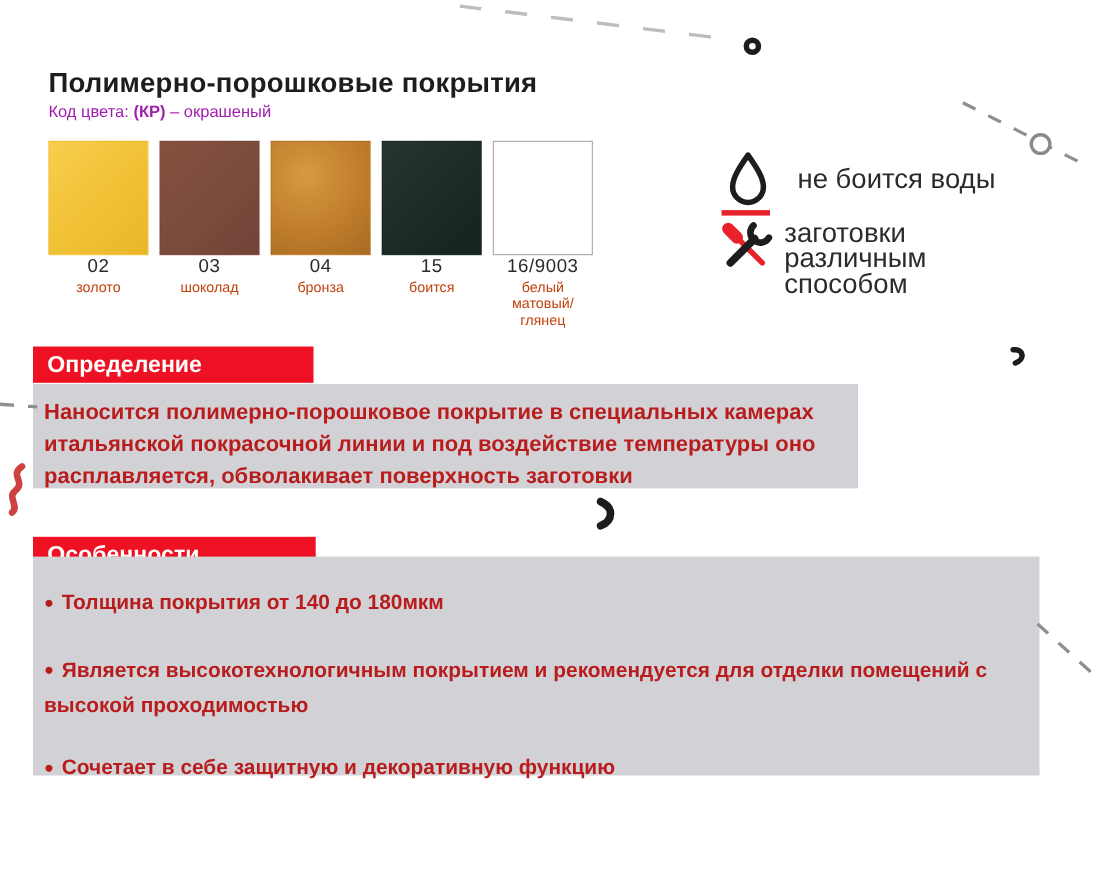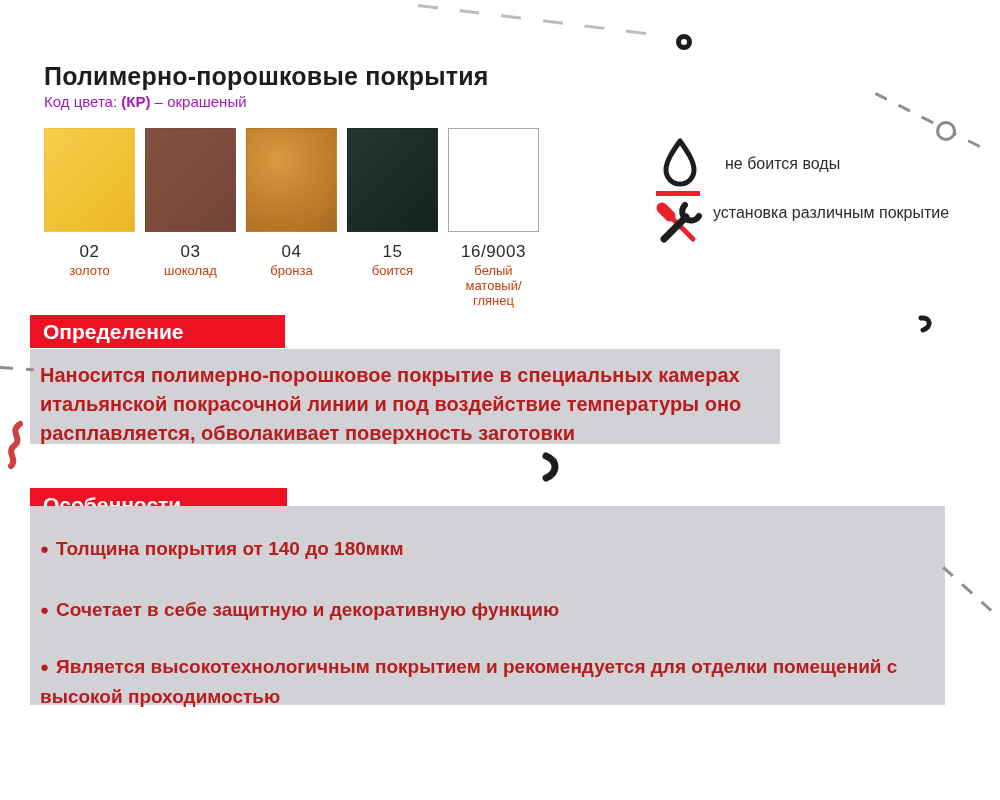--- a/index.html
+++ b/index.html
@@ -9,24 +9,24 @@
     color:#1d1d1f;overflow:hidden;
   }
   
   .title{position:absolute;left:44px;top:62px;font-size:25px;font-weight:700;letter-spacing:.2px;color:#1d1d1f;}
   .subtitle{position:absolute;left:44px;top:93px;font-size:15px;color:#a21caf;}
   .subtitle b{font-weight:700;}
   
   .swatch-row{position:absolute;left:44px;top:128px;display:flex;gap:10px;}
   .swatch-cell{width:91px;display:flex;flex-direction:column;align-items:center;}
   .swatch{width:91px;height:104px;border:1px solid transparent;box-sizing:border-box;}
-  .swatch-code{margin-top:10px;font-size:17px;font-weight:500;color:#2a2a2a;letter-spacing:.5px;}
+  .swatch-code{margin-top:0;font-size:17px;font-weight:500;color:#2a2a2a;letter-spacing:.5px;}
   .swatch-name{margin-top:1px;font-size:13px;color:#c2410c;text-align:center;line-height:15px;max-width:100px;}
   
-  .benefit-label{position:absolute;font-size:16px;color:#2b2b2b;line-height:23px;}
+  .benefit-label{position:absolute;font-size:25px;color:#2b2b2b;line-height:23px;}
   .drop-svg{position:absolute;left:658px;top:136px;}
   .drop-underline{position:absolute;left:656px;top:191px;width:44px;height:5px;background:#e8212b;}
   .tools-svg{position:absolute;left:653px;top:197px;}
   
   .banner{position:absolute;height:33px;background:#ee1123;color:#ffffff;
     font-size:21px;font-weight:700;display:flex;align-items:center;padding-left:13px;box-sizing:border-box;}
   .banner-definition{left:30px;top:315px;width:255px;}
   .banner-features{left:30px;top:472px;width:257px;margin-top:16px;}
   .panel{position:absolute;background:#d2d2d6;color:#b91c1c;box-sizing:border-box;}
   .panel-definition{left:30px;top:349px;width:750px;height:95px;padding:12px 12px 0 10px;
@@ -87,30 +87,30 @@
   </svg>
   <div class="drop-underline"></div>
   <div class="benefit-label" style="left:725px;top:152px;">не боится воды</div>
 
   <svg class="tools-svg" width="52" height="50" viewBox="0 0 52 50">
     <line x1="9" y1="11" x2="17" y2="19" stroke="#e8212b" stroke-width="11" stroke-linecap="round"></line>
     <line x1="15" y1="17" x2="40" y2="42" stroke="#e8212b" stroke-width="5" stroke-linecap="round"></line>
     <line x1="11" y1="42" x2="33" y2="20" stroke="#1d1d1f" stroke-width="7" stroke-linecap="round"></line>
     <path d="M32 8 A9 9 0 1 0 46 19" fill="none" stroke="#1d1d1f" stroke-width="6" stroke-linecap="round"></path>
   </svg>
-  <div class="benefit-label" style="left:713px;top:201px;width:240px;">установка различным покрытие</div>
+  <div class="benefit-label" style="left:713px;top:201px;width:240px;">заготовки различным способом</div>
 
   <div class="banner banner-definition">Определение</div>
   <div class="panel panel-definition">Наносится полимерно-порошковое покрытие в специальных камерах итальянской покрасочной линии и под воздействие температуры оно расплавляется, обволакивает поверхность заготовки</div>
 
   <div class="banner banner-features">Особенности</div>
   <div class="panel panel-features">
     <p><span class="bullet-mark">●</span><span>Толщина покрытия от 140 до 180мкм</span></p>
+    <p><span class="bullet-mark">●</span><span>Является высокотехнологичным покрытием и рекомендуется для отделки помещений с высокой проходимостью</span></p>
     <p><span class="bullet-mark">●</span><span>Сочетает в себе защитную и декоративную функцию</span></p>
-    <p><span class="bullet-mark">●</span><span>Является высокотехнологичным покрытием и рекомендуется для отделки помещений с высокой проходимостью</span></p>
   </div>
 
   <div class="dashline dash-light" style="left:418px;top:4px;width:250px;transform:rotate(7deg);"></div>
   <div class="ring" style="left:676px;top:34px;width:16px;height:16px;border:5px solid #1d1d1f;"></div>
 
   <div class="dashline dash-mid" style="left:876px;top:92px;width:122px;transform:rotate(27deg);"></div>
   <div class="ring" style="left:936px;top:121px;width:20px;height:20px;border:3px solid #8a8a8a;background:#ffffff;"></div>
 
   <div class="dashline dash-mid" style="left:0px;top:366px;width:34px;transform:rotate(4deg);"></div>
 

